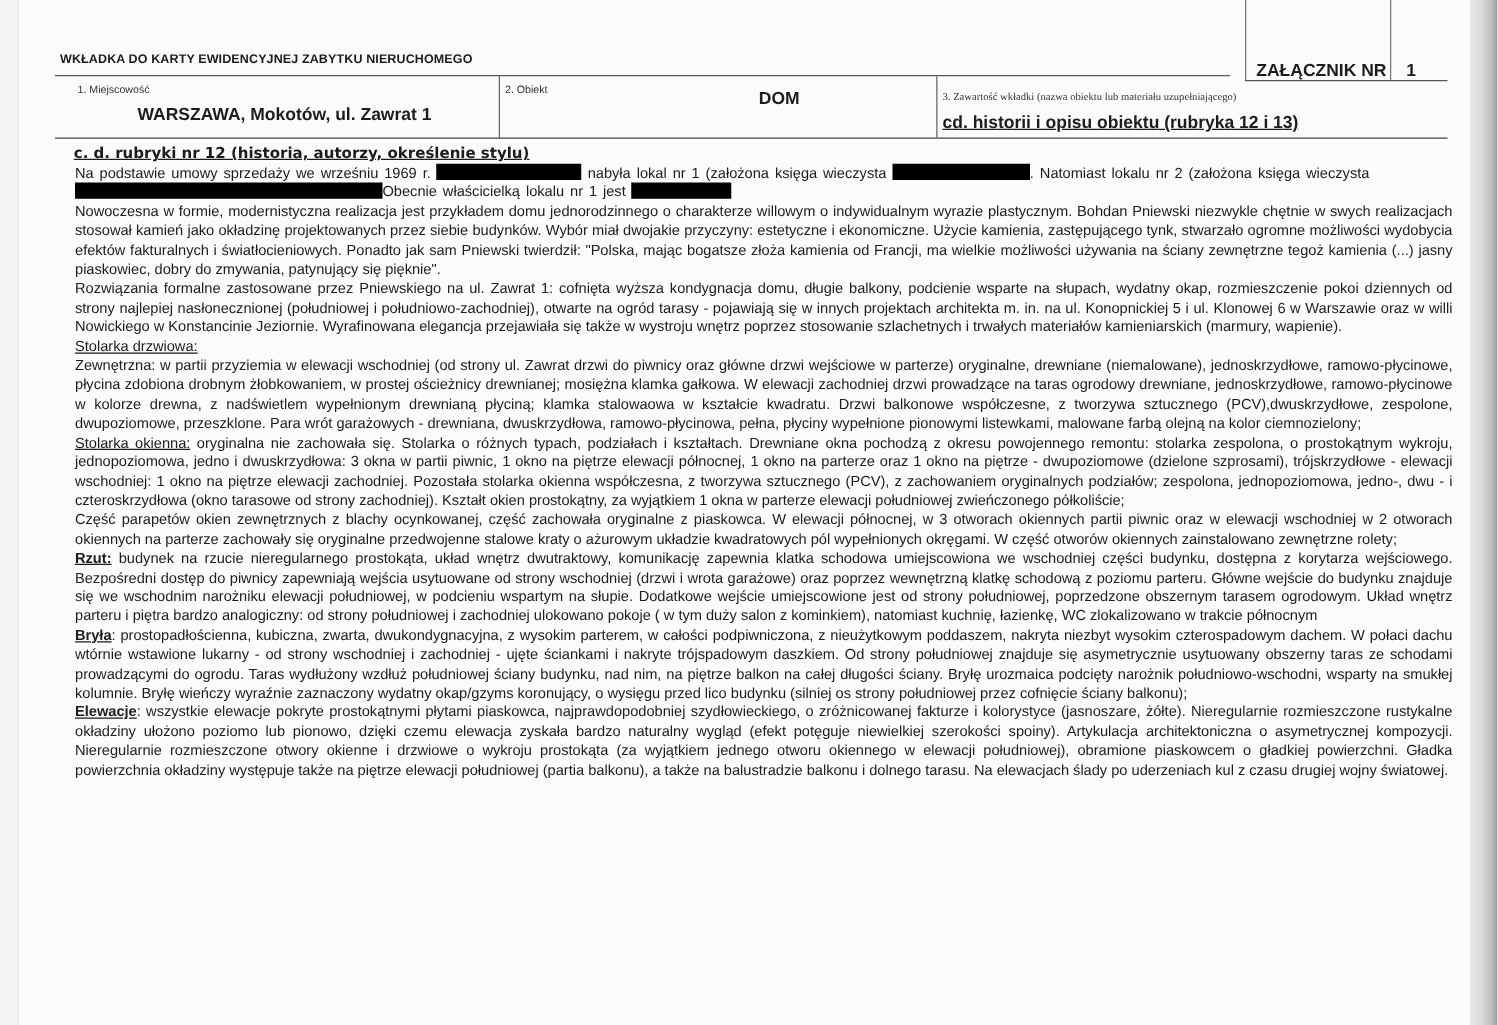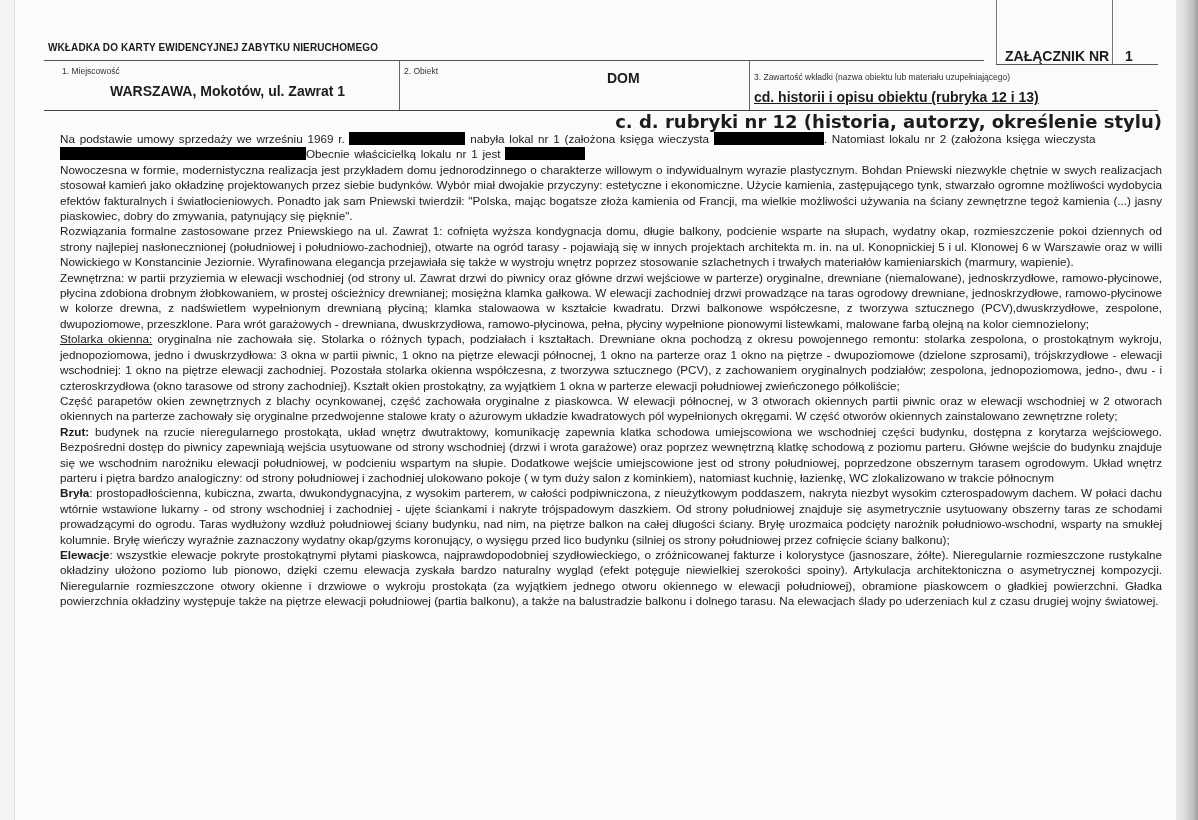--- a/index.html
+++ b/index.html
@@ -38,25 +38,25 @@
   .cell-label { position:absolute; font-size:8.5px; color:#333; }
   .cell-value { position:absolute; font-weight:bold; font-size:14px; }
 
   .content {
     position:absolute; left:60px; top:113px; width:1102px;
     font-size:11.7px; line-height:15.4px;
     text-align:justify;
   }
   .section-head {
     font-family:"DejaVu Sans", sans-serif; font-weight:bold;
-    font-size:18px; line-height:18px; margin-left:-1px; text-align:right;
+    font-size:12px; line-height:18px; margin-left:-1px; text-align:left;text-decoration:underline;
   }
   p { margin:0; }
   .u { text-decoration:underline; }
-  .ub { font-weight:bold; }
+  .ub { text-decoration:underline; font-weight:bold; }
   .redact { display:inline-block; background:#000; height:13px; vertical-align:-2px; }
 </style>
 </head>
 <body>
 
 <div class="page"></div>
 <div class="edge"></div>
 
 <div class="header-title">WKŁADKA DO KARTY EWIDENCYJNEJ ZABYTKU NIERUCHOMEGO</div>
 <div class="title-rule"></div>
@@ -71,35 +71,36 @@
 <div class="col-div" style="left:399px;"></div>
 <div class="col-div" style="left:749px;"></div>
 <div class="row-rule"></div>
 
 <div class="cell-label" style="left:62px;top:66px;">1. Miejscowość</div>
 <div class="cell-value" style="left:110px;top:83px;">WARSZAWA, Mokotów, ul. Zawrat 1</div>
 
 <div class="cell-label" style="left:404px;top:66px;">2. Obiekt</div>
 <div class="cell-value" style="left:561px;top:70px;padding-left:46px;">DOM</div>
 
-<div class="cell-label" style="left:754px;top:72px;">3. Zawartość wkładki (nazwa obiektu lub materiału uzupełniającego)</div>
+<div class="cell-label" style="left:754px;top:72px;font-family:Liberation Serif, serif;">3. Zawartość wkładki (nazwa obiektu lub materiału uzupełniającego)</div>
 <div class="cell-value" style="left:754px;top:89px;text-decoration:underline;">cd. historii i opisu obiektu (rubryka 12 i 13)</div>
 
 <div class="content">
   <div class="section-head">c. d. rubryki nr 12 (historia, autorzy, określenie stylu)</div>
   <p style="text-align:left;word-spacing:1.5px;">
     <span>Na podstawie umowy sprzedaży we wrześniu 1969 r.</span>
     <span class="redact" style="width:116px;"></span>
     <span>nabyła lokal nr 1 (założona księga wieczysta</span>
     <span class="redact" style="width:110px;"></span><span>. Natomiast lokalu nr 2 (założona księga wieczysta</span><br>
     <span class="redact" style="width:246px;margin-left:0;"></span><span>Obecnie właścicielką lokalu nr 1 jest</span>
     <span class="redact" style="width:80px;"></span>
   </p>
   <p>Nowoczesna w formie, modernistyczna realizacja jest przykładem domu jednorodzinnego o charakterze willowym o indywidualnym wyrazie plastycznym. Bohdan Pniewski niezwykle chętnie w swych realizacjach stosował kamień jako okładzinę projektowanych przez siebie budynków. Wybór miał dwojakie przyczyny: estetyczne i ekonomiczne. Użycie kamienia, zastępującego tynk, stwarzało ogromne możliwości wydobycia efektów fakturalnych i światłocieniowych. Ponadto jak sam Pniewski twierdził: "Polska, mając bogatsze złoża kamienia od Francji, ma wielkie możliwości używania na ściany zewnętrzne tegoż kamienia (...) jasny piaskowiec, dobry do zmywania, patynujący się pięknie".</p>
   <p>Rozwiązania formalne zastosowane przez Pniewskiego na ul. Zawrat 1: cofnięta wyższa kondygnacja domu, długie balkony, podcienie wsparte na słupach, wydatny okap, rozmieszczenie pokoi dziennych od strony najlepiej nasłonecznionej (południowej i południowo-zachodniej), otwarte na ogród tarasy  - pojawiają się w innych projektach architekta m. in. na ul. Konopnickiej 5 i ul. Klonowej 6 w Warszawie oraz w willi Nowickiego w Konstancinie Jeziornie. Wyrafinowana elegancja przejawiała się także w wystroju wnętrz poprzez stosowanie szlachetnych i trwałych materiałów kamieniarskich (marmury, wapienie).</p>
 
+  <p class="u">Stolarka drzwiowa:</p>
   <p>Zewnętrzna: w partii przyziemia w elewacji wschodniej (od strony ul. Zawrat drzwi do piwnicy oraz główne drzwi wejściowe w parterze) oryginalne, drewniane (niemalowane), jednoskrzydłowe, ramowo-płycinowe, płycina zdobiona drobnym żłobkowaniem, w prostej ościeżnicy drewnianej; mosiężna klamka gałkowa. W elewacji zachodniej drzwi prowadzące na taras ogrodowy drewniane, jednoskrzydłowe, ramowo-płycinowe w kolorze drewna, z nadświetlem wypełnionym drewnianą płyciną; klamka stalowaowa w kształcie kwadratu. Drzwi balkonowe współczesne, z tworzywa sztucznego (PCV),dwuskrzydłowe, zespolone, dwupoziomowe, przeszklone.  Para wrót garażowych - drewniana, dwuskrzydłowa, ramowo-płycinowa, pełna, płyciny wypełnione pionowymi listewkami, malowane farbą olejną na kolor ciemnozielony;</p>
   <p><span class="u">Stolarka okienna:</span><span> oryginalna nie zachowała się. Stolarka o różnych typach, podziałach i kształtach. Drewniane okna pochodzą z okresu powojennego remontu: stolarka zespolona, o prostokątnym wykroju, jednopoziomowa, jedno i dwuskrzydłowa: 3 okna w partii piwnic, 1 okno na piętrze elewacji północnej, 1 okno na parterze oraz 1 okno na piętrze - dwupoziomowe (dzielone szprosami), trójskrzydłowe - elewacji wschodniej: 1 okno na piętrze elewacji zachodniej. Pozostała stolarka okienna współczesna, z tworzywa sztucznego (PCV), z zachowaniem oryginalnych podziałów; zespolona, jednopoziomowa, jedno-, dwu - i czteroskrzydłowa (okno tarasowe od strony zachodniej). Kształt okien prostokątny, za wyjątkiem 1 okna w parterze elewacji południowej zwieńczonego półkoliście;</span></p>
   <p>Część parapetów okien zewnętrznych z blachy ocynkowanej, część zachowała oryginalne z piaskowca. W elewacji północnej, w 3 otworach okiennych partii piwnic oraz w elewacji wschodniej w 2 otworach okiennych na parterze zachowały się oryginalne przedwojenne stalowe kraty o ażurowym układzie kwadratowych pól wypełnionych okręgami. W część otworów okiennych zainstalowano zewnętrzne rolety;</p>
   <p><span class="ub">Rzut:</span><span> budynek na rzucie nieregularnego prostokąta, układ wnętrz dwutraktowy, komunikację zapewnia klatka schodowa umiejscowiona we wschodniej części budynku, dostępna z korytarza wejściowego. Bezpośredni dostęp do piwnicy zapewniają wejścia usytuowane od strony wschodniej (drzwi i wrota garażowe) oraz poprzez wewnętrzną klatkę schodową z poziomu parteru. Główne wejście do budynku znajduje się we wschodnim narożniku elewacji południowej, w podcieniu wspartym na słupie. Dodatkowe wejście umiejscowione jest od strony południowej, poprzedzone obszernym tarasem ogrodowym. Układ wnętrz parteru i piętra bardzo analogiczny: od strony południowej i zachodniej ulokowano  pokoje ( w tym duży salon z kominkiem), natomiast kuchnię, łazienkę, WC zlokalizowano w trakcie północnym</span></p>
   <p><span class="ub">Bryła</span><span>:  prostopadłościenna, kubiczna, zwarta, dwukondygnacyjna, z wysokim parterem, w całości podpiwniczona, z nieużytkowym poddaszem, nakryta niezbyt wysokim czterospadowym dachem. W połaci dachu wtórnie wstawione lukarny - od strony wschodniej i zachodniej - ujęte ściankami i nakryte trójspadowym daszkiem. Od strony południowej znajduje się asymetrycznie usytuowany obszerny taras ze schodami prowadzącymi do ogrodu. Taras wydłużony wzdłuż południowej ściany budynku, nad nim, na piętrze balkon na całej długości ściany. Bryłę urozmaica podcięty narożnik południowo-wschodni, wsparty na smukłej kolumnie. Bryłę wieńczy wyraźnie zaznaczony wydatny okap/gzyms koronujący, o wysięgu przed lico budynku (silniej os strony południowej przez cofnięcie ściany balkonu);</span></p>
   <p><span class="ub">Elewacje</span><span>: wszystkie elewacje pokryte prostokątnymi płytami piaskowca, najprawdopodobniej szydłowieckiego, o zróżnicowanej fakturze i kolorystyce (jasnoszare, żółte). Nieregularnie rozmieszczone rustykalne okładziny ułożono poziomo lub pionowo, dzięki czemu elewacja zyskała bardzo naturalny wygląd (efekt potęguje niewielkiej szerokości spoiny). Artykulacja architektoniczna o asymetrycznej kompozycji. Nieregularnie rozmieszczone otwory okienne i drzwiowe o wykroju prostokąta (za wyjątkiem jednego otworu okiennego w elewacji południowej), obramione piaskowcem o gładkiej powierzchni.  Gładka powierzchnia okładziny występuje także na piętrze elewacji południowej (partia balkonu), a także na balustradzie balkonu i dolnego tarasu. Na elewacjach ślady po uderzeniach kul z czasu drugiej wojny światowej.</span></p>
 </div>
 
 </body></html>

